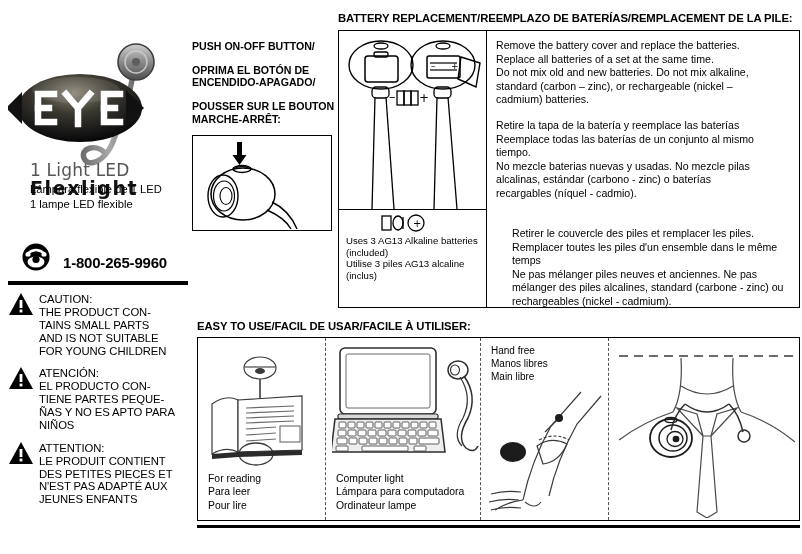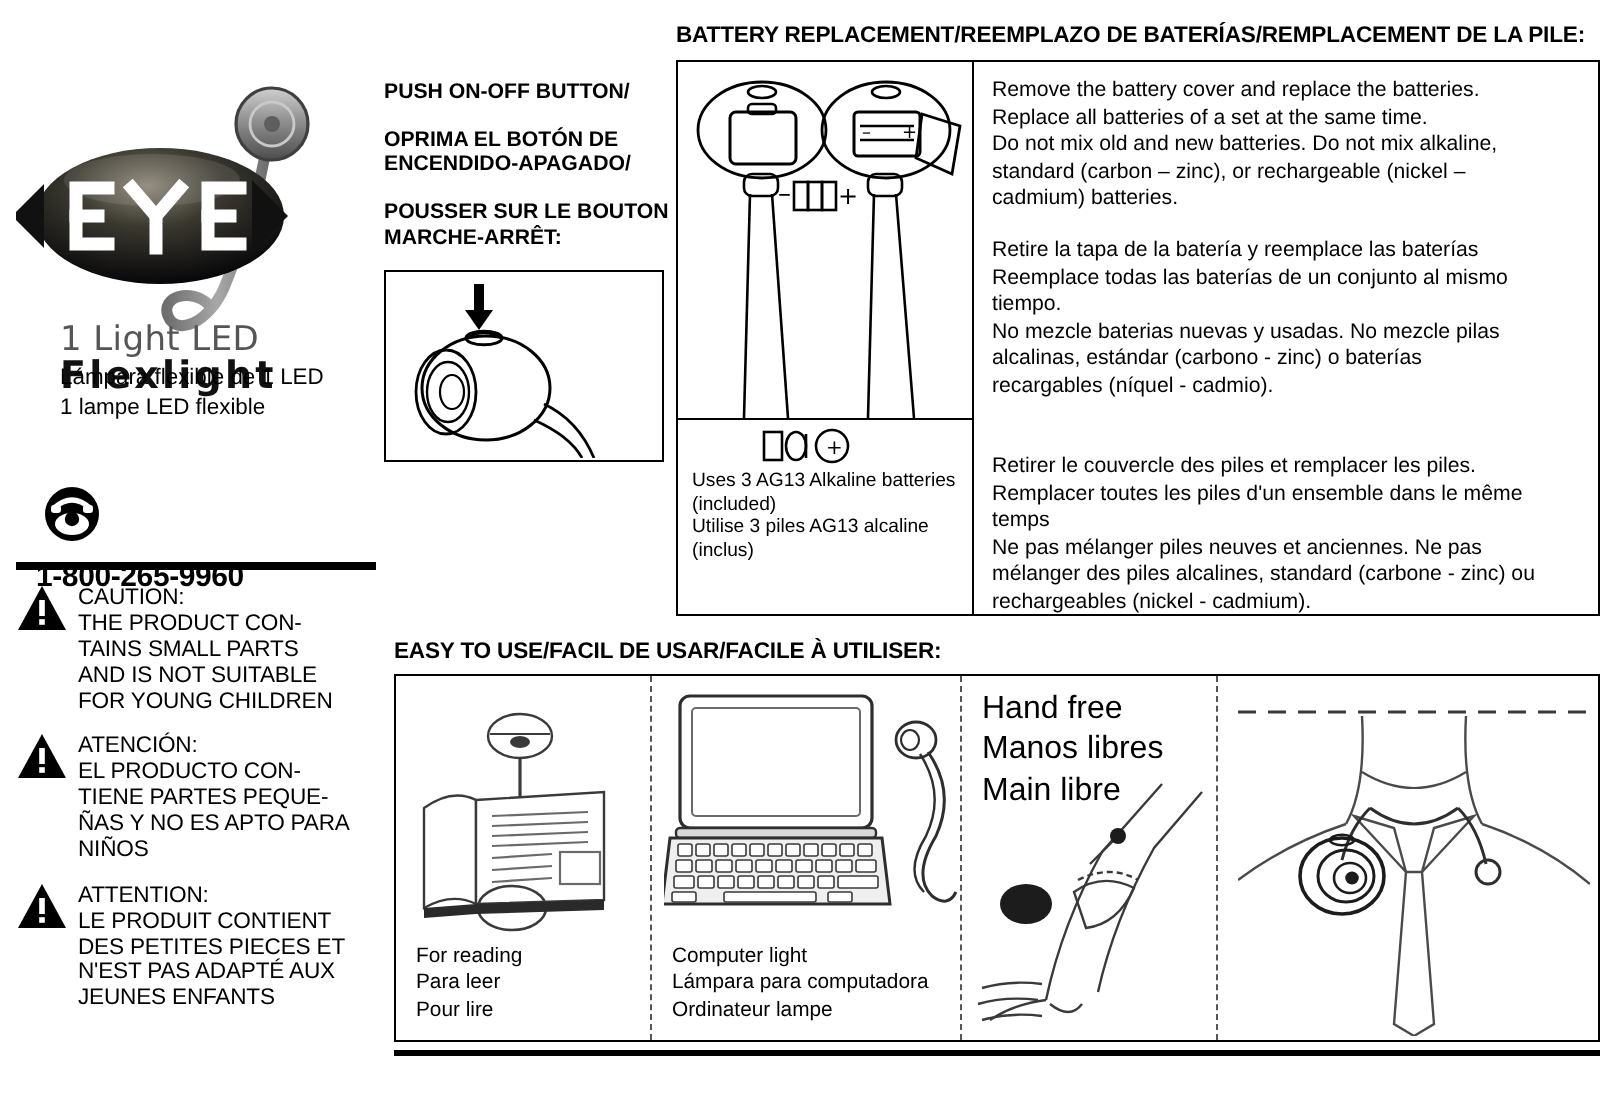--- a/index.html
+++ b/index.html
@@ -41,21 +41,21 @@
   }
   #sub-langs {
     position: absolute; left: 30px; top: 182px;
     width: 160px;
     font-size: 11.2px; font-weight: normal; color: #000;
     line-height: 1.3;
   }
 
   #phone-row {
     position: absolute; left: 18px; top: 243px;
-    display: flex; align-items: flex-start; gap: 9px; flex-direction: column;
+    display: flex; align-items: flex-end; gap: 9px;
   }
   #phone-num {
     font-size: 15px; font-weight: bold; color: #000;
     letter-spacing: -0.2px;
   }
   #left-rule {
     position: absolute; left: 8px; top: 281px;
     width: 180px; height: 4px; background: #000;
   }
 
@@ -116,21 +116,21 @@
   }
   #batt-right {
     flex: 1; padding: 8px 9px 0 9px;
     position: relative;
   }
   .batt-para {
     font-size: 10.6px; color: #000;
     line-height: 1.28; margin: 0 0 0 0;
   }
   .batt-para.sp { position: absolute; top: 88px; left: 9px; right: 9px; }
-  .batt-para.fr { position: absolute; top: 196px; left: 9px; right: 9px; }
+  .batt-para.fr { position: absolute; top: 196px; left: 25px; right: 9px; }
 
   
   #easy-title {
     position: absolute; left: 197px; top: 320px;
     font-size: 11.3px; font-weight: bold; color: #000;
     letter-spacing: -0.1px;
   }
   #easy-box {
     position: absolute; left: 197px; top: 337px;
     width: 603px; height: 184px;
@@ -144,21 +144,21 @@
   .p1 { width: 128px; border-right: 1.5px dashed #555; }
   .p2 { width: 155px; border-right: 1.5px dashed #555; }
   .p3 { width: 128px; border-right: 1.5px dashed #555; }
   .p4 { flex: 1; }
   .panel-caption {
     position: absolute; left: 10px; bottom: 8px;
     font-size: 10.4px; color: #000; line-height: 1.28;
   }
   .panel-caption-top {
     position: absolute; left: 10px; top: 7px;
-    font-size: 16px; color: #000; line-height: 1.28;
+    font-size: 10px; color: #000; line-height: 1.28;
   }
   .art { position: absolute; }
 
   #bottom-rule {
     position: absolute; left: 197px; top: 525px;
     width: 603px; height: 3px; background: #000;
   }
   #printed {
     position: absolute; left: 0; top: 528px;
     width: 800px; text-align: right; padding-right: 8px;

